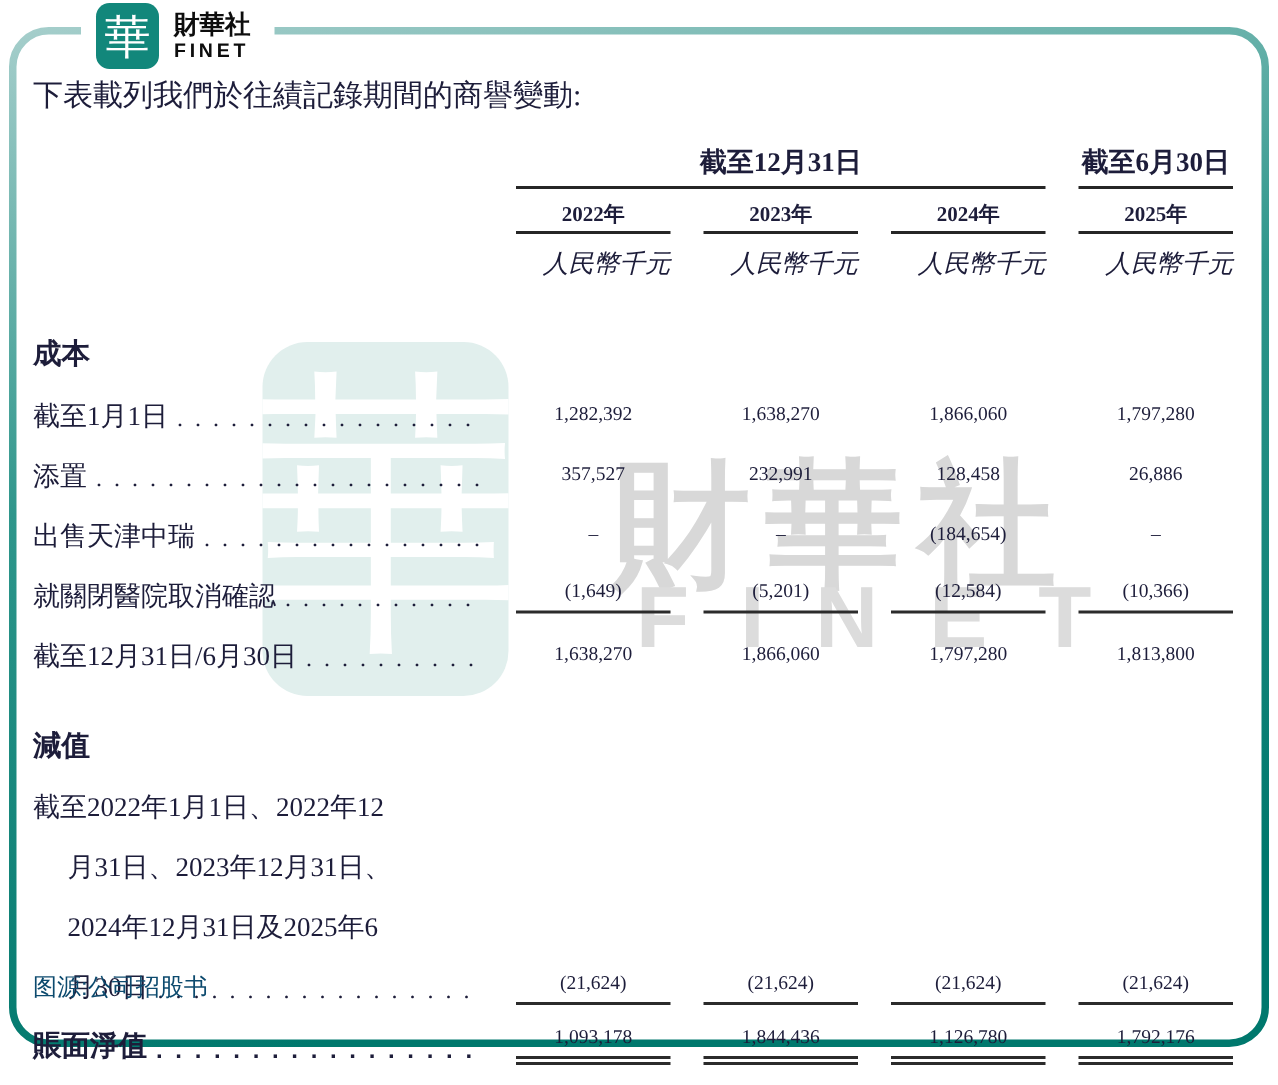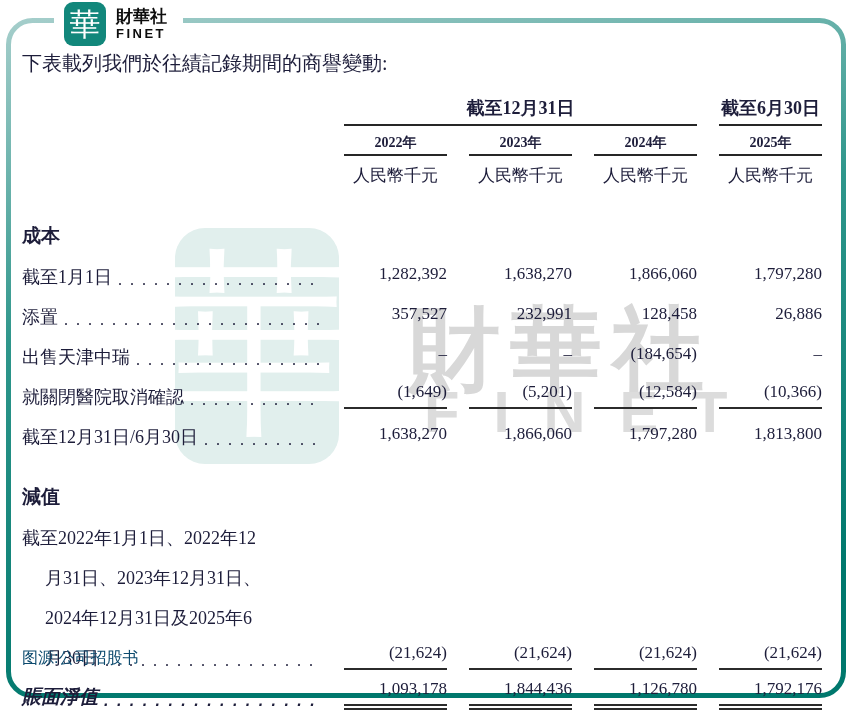--- a/index.html
+++ b/index.html
@@ -35,32 +35,32 @@
   
   .tbl{position:absolute;left:22px;top:96px;width:800px;z-index:4;}
   .grid{display:grid;grid-template-columns:300px 125px 125px 125px 125px;}
   .cell{min-width:0;}
   .vpad{padding-left:22px;}
   .u{border-bottom:2px solid #262626;}
   .ghead{grid-row:1;font-weight:bold;font-size:18px;text-align:center;}
   .ghead .u{padding-bottom:4px;}
   .yhead{font-weight:bold;font-size:14px;text-align:center;}
   .yhead .u{padding-bottom:2px;margin-top:8px;}
-  .uhead{font-size:17px;text-align:center;padding-top:8px;padding-bottom:6px;}
+  .uhead{font-style:italic;font-size:17px;text-align:right;padding-top:8px;padding-bottom:6px;}
   .lbl{display:flex;align-items:flex-end;height:35px;padding-bottom:5px;
        font-size:18px;white-space:nowrap;}
   .lbl.section{font-family:"Liberation Sans","DejaVu Sans",sans-serif;
                font-weight:bold;font-size:19px;height:33px;margin-top:23px;text-align:center;}
   .lbl.total{font-family:"Liberation Sans","DejaVu Sans",sans-serif;
-             font-weight:bold;font-size:19px;font-style:italic;}
+             font-weight:bold;font-size:19px;}
   .lbl.indent{padding-left:23px;}
   .dots{flex:1;overflow:hidden;white-space:nowrap;font-size:16px;
         letter-spacing:2px;padding:0 2px 0 6px;color:#1d1d3a;}
   .val{display:flex;align-items:flex-end;height:35px;}
-  .val .vin{flex:1;text-align:right;font-size:17px;padding-bottom:5px;}
+  .val .vin{flex:1;text-align:center;font-size:13px;padding-bottom:5px;}
   .val .vin.single{border-bottom:2px solid #2b2b2b;}
   .val .vin.double{border-bottom:6px double #2b2b2b;}
   .val.sectionrow{height:33px;margin-top:23px;}
   
   .footer{position:absolute;left:22px;top:648px;z-index:4;font-size:16px;color:#0c4a6e;
           font-family:"Liberation Sans","DejaVu Sans",sans-serif;}
 </style>
 </head>
 <body>
 

